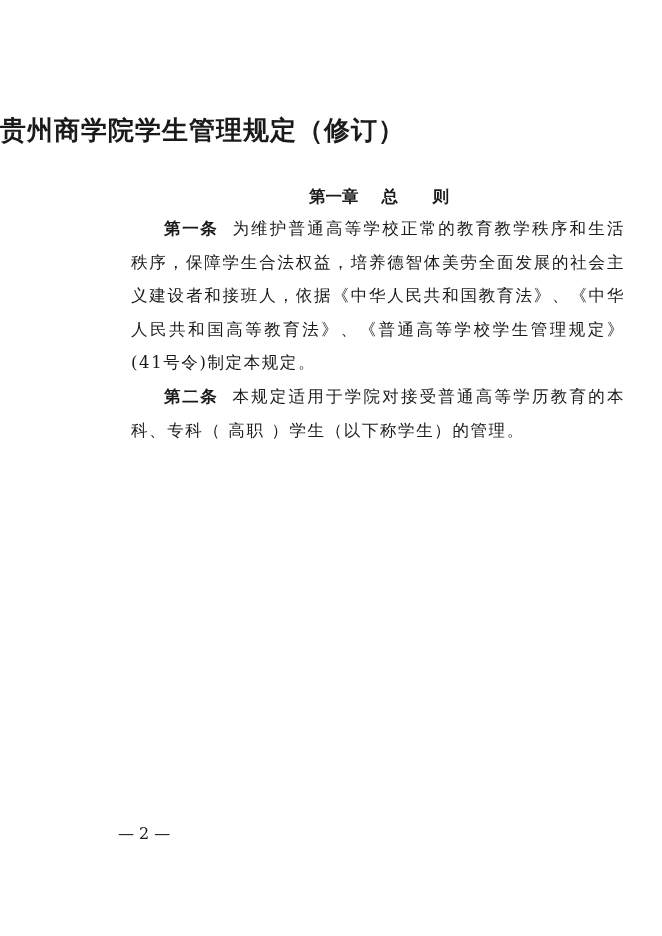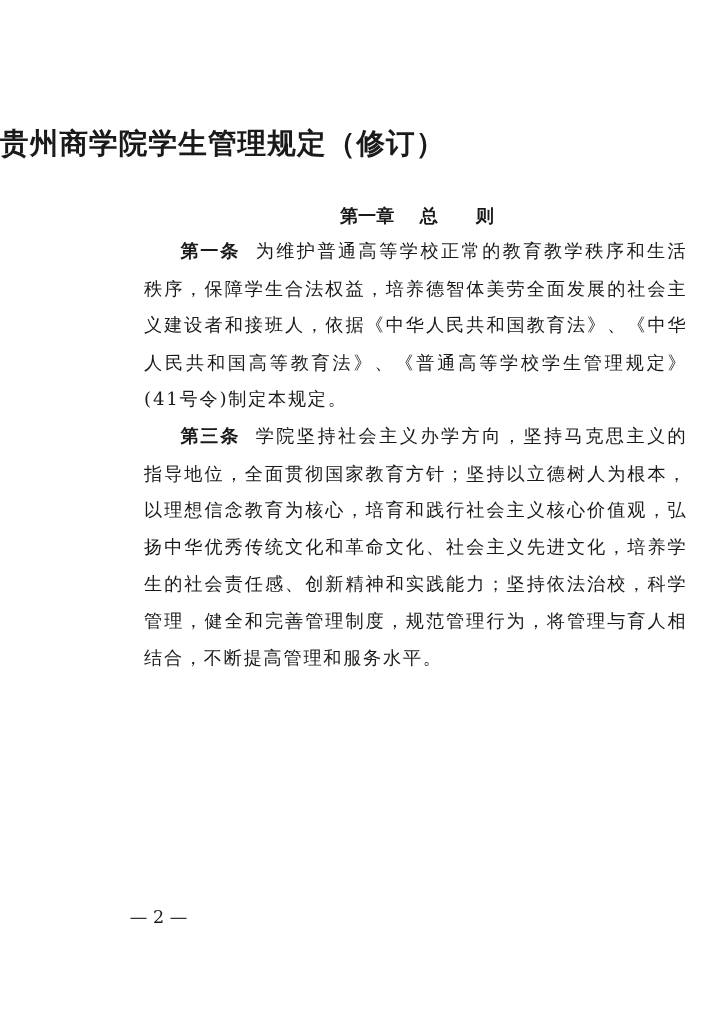--- a/index.html
+++ b/index.html
@@ -13,17 +13,17 @@
 </style>
 </head>
 <body>
 
 <div>
   <div class="title">贵州商学院学生管理规定（修订）</div>
   <div class="chapter">第一章    总      则</div>
 
   <div class="body">
     <p class="para"><span class="art">第一条</span><span>为维护普通高等学校正常的教育教学秩序和生活秩序，保障学生合法权益，培养德智体美劳全面发展的社会主义建设者和接班人，依据《中华人民共和国教育法》、《中华人民共和国高等教育法》、《普通高等学校学生管理规定》(41号令)制定本规定。</span></p>
-    <p class="para"><span class="art">第三条</span><span>学院坚持社会主义办学方向，坚持马克思主义的指导地位，全面贯彻国家教育方针；坚持以立德树人为根本，以理想信念教育为核心，培育和践行社会主义核心价值观，弘扬中华优秀传统文化和革命文化、社会主义先进文化，培养学生的社会责任感、创新精神和实践能力；坚持依法治校，科学管理，健全和完善管理制度，规范管理行为，将管理与育人相结合，不断提高管理和服务水平。</span></p>
+    <p class="para"><span class="art">第二条</span><span>本规定适用于学院对接受普通高等学历教育的本科、专科（ 高职 ）学生（以下称学生）的管理。</span></p>
   </div>
 
   <div class="pagenum">— 2 —</div>
 </div>
 
 </body></html>

